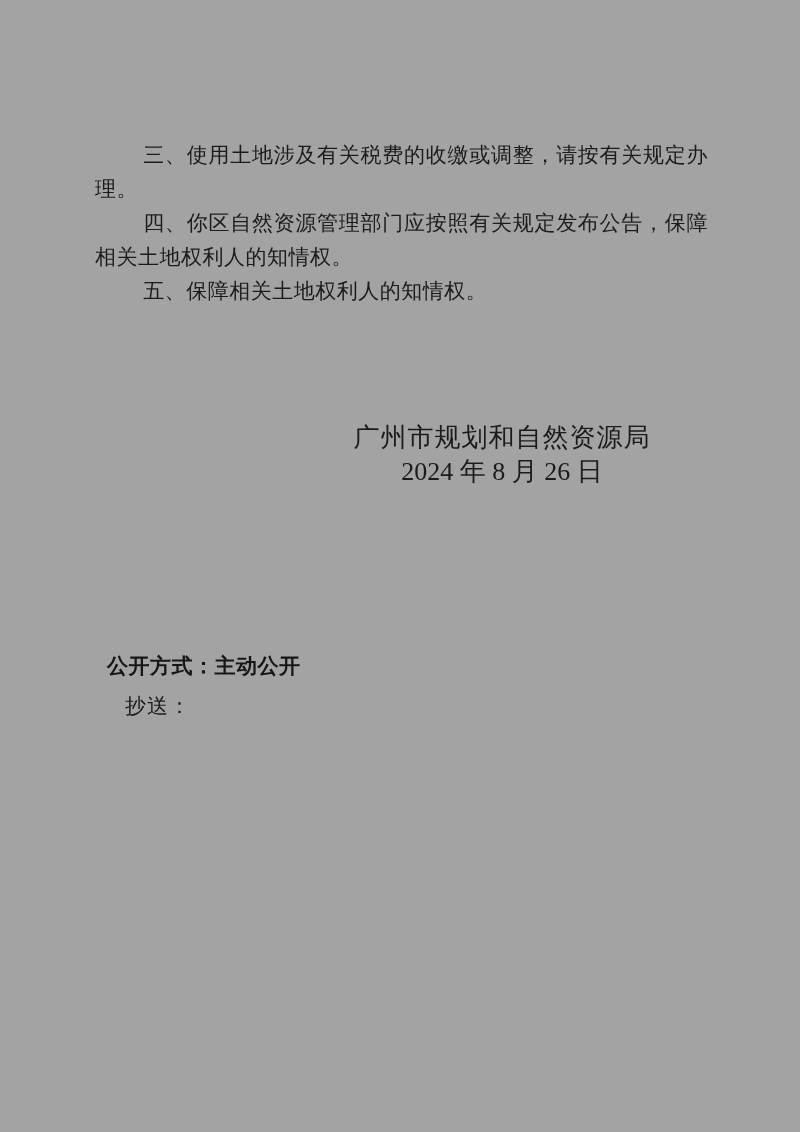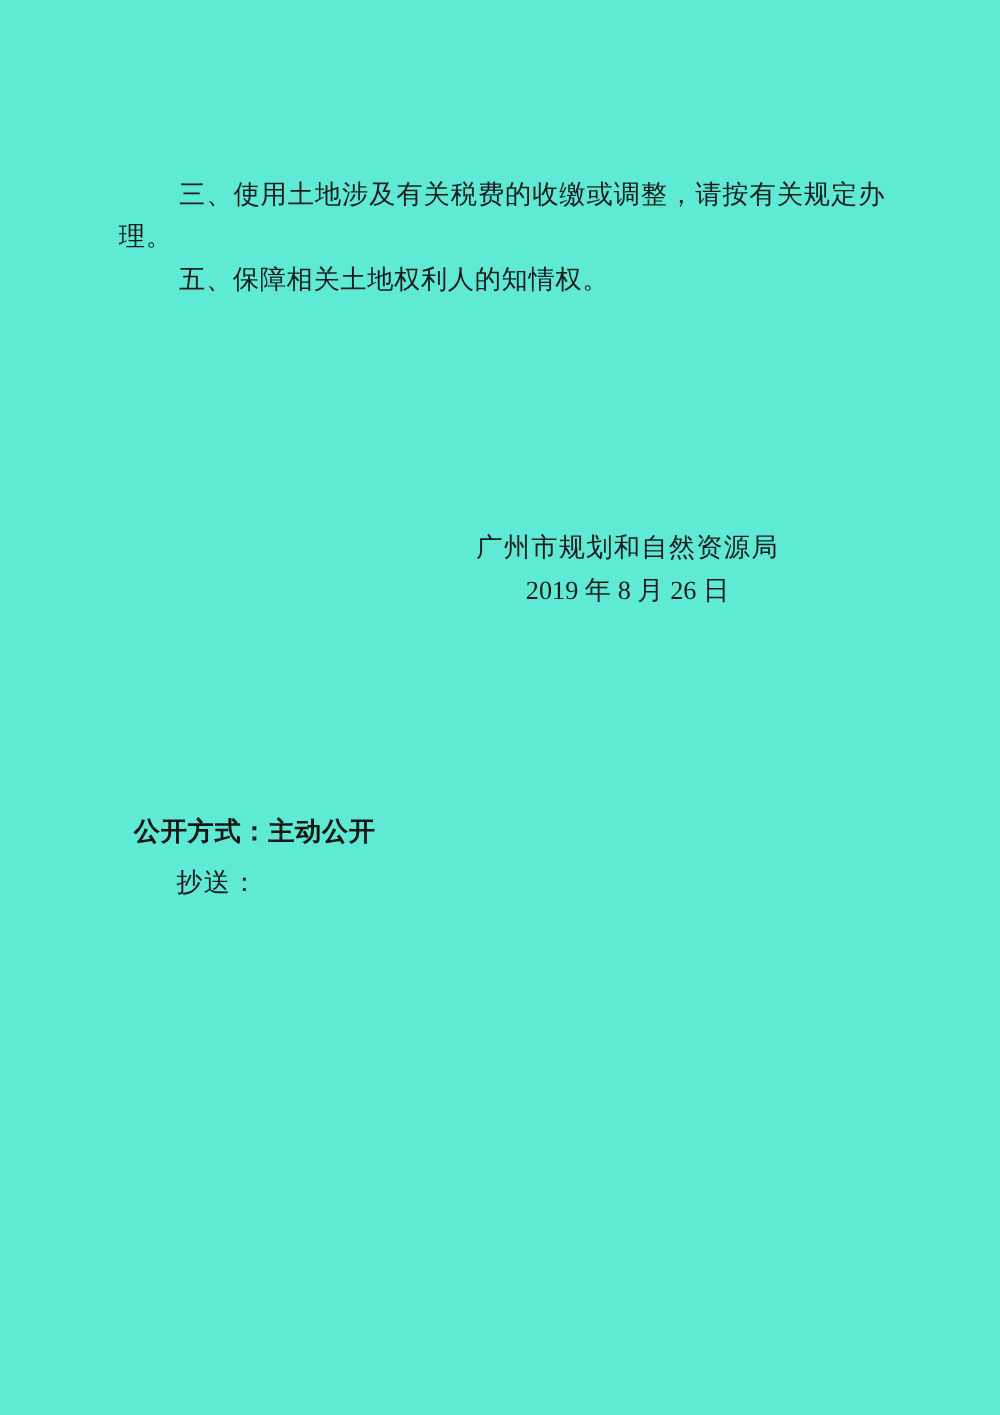--- a/index.html
+++ b/index.html
@@ -4,21 +4,21 @@
 <style>
   html, body {
     margin: 0;
     padding: 0;
     background: #ffffff;
   }
   .page {
     position: relative;
     width: 800px;
     height: 1132px;
-    background: #5eead4;
+    background: #a3a3a3;
     overflow: hidden;
     font-family: "Liberation Serif", "DejaVu Serif", serif;
     color: #1b1b1b;
   }
   
   .body-text {
     position: absolute;
     left: 95px;
     top: 138px;
     width: 613px;
@@ -31,21 +31,21 @@
     margin: 0;
     text-indent: 2.3em;
   }
   
   .signature {
     position: absolute;
     left: 352px;
     top: 421px;
     width: 300px;
     text-align: center;
-    font-size: 21px;
+    font-size: 26px;
     line-height: 34px;
   }
   .signature .issuer {
     letter-spacing: 1px;
     white-space: nowrap;
   }
   .signature .date {
     white-space: nowrap;
   }
   
@@ -56,21 +56,21 @@
     font-family: "Liberation Sans", "DejaVu Sans", sans-serif;
     font-weight: 700;
     font-size: 21px;
     line-height: 28px;
     color: #161616;
     letter-spacing: 0.5px;
   }
   
   .cc-block {
     position: absolute;
-    left: 141px;
+    left: 125px;
     top: 689px;
     width: 578px;
     display: flex;
     align-items: center;
     font-size: 21px;
     line-height: 34px;
   }
   .cc-label {
     flex: 0 0 67px;
     white-space: nowrap;
@@ -82,26 +82,27 @@
     letter-spacing: 0.5px;
   }
 </style>
 </head>
 <body>
 
 <div class="page">
 
   <div class="body-text">
     <p>三、使用土地涉及有关税费的收缴或调整，请按有关规定办理。</p>
+    <p>四、你区自然资源管理部门应按照有关规定发布公告，保障相关土地权利人的知情权。</p>
     <p>五、保障相关土地权利人的知情权。</p>
   </div>
 
   <div class="signature">
     <div class="issuer">广州市规划和自然资源局</div>
-    <div class="date">2019 年 8 月 26 日</div>
+    <div class="date">2024 年 8 月 26 日</div>
   </div>
 
   <div class="publicity">公开方式：主动公开</div>
 
   <div class="cc-block">
     <div class="cc-label">抄送：</div>
   </div>
 
 </div>
 

